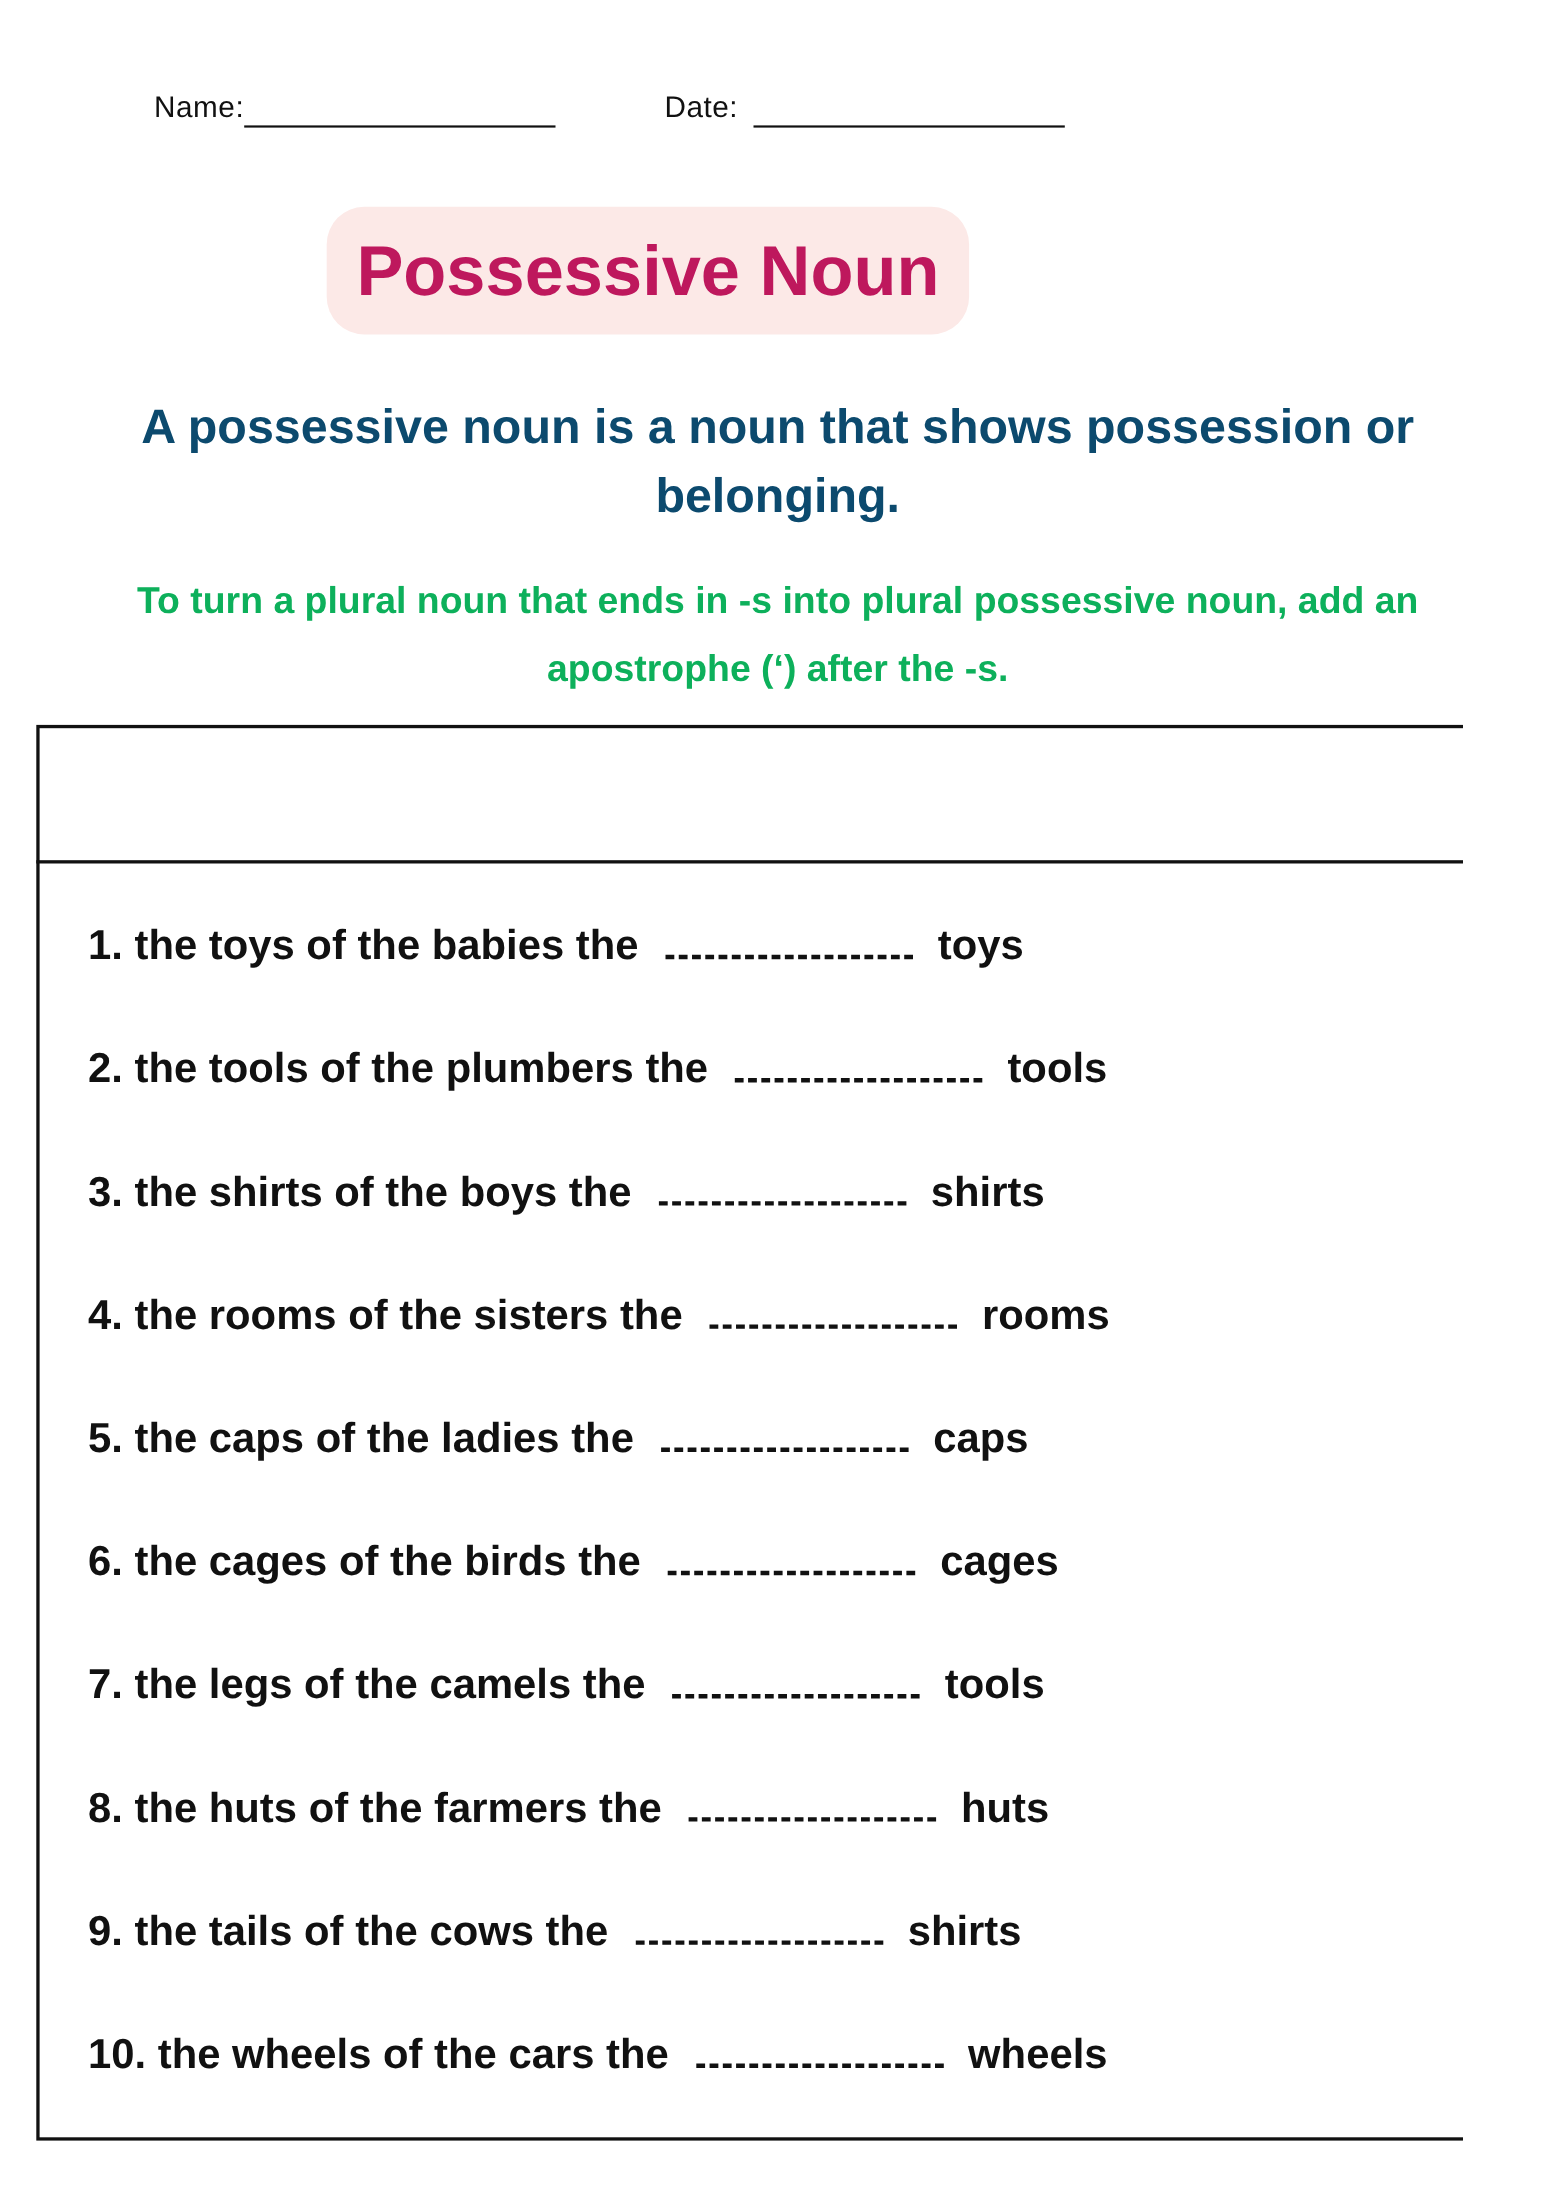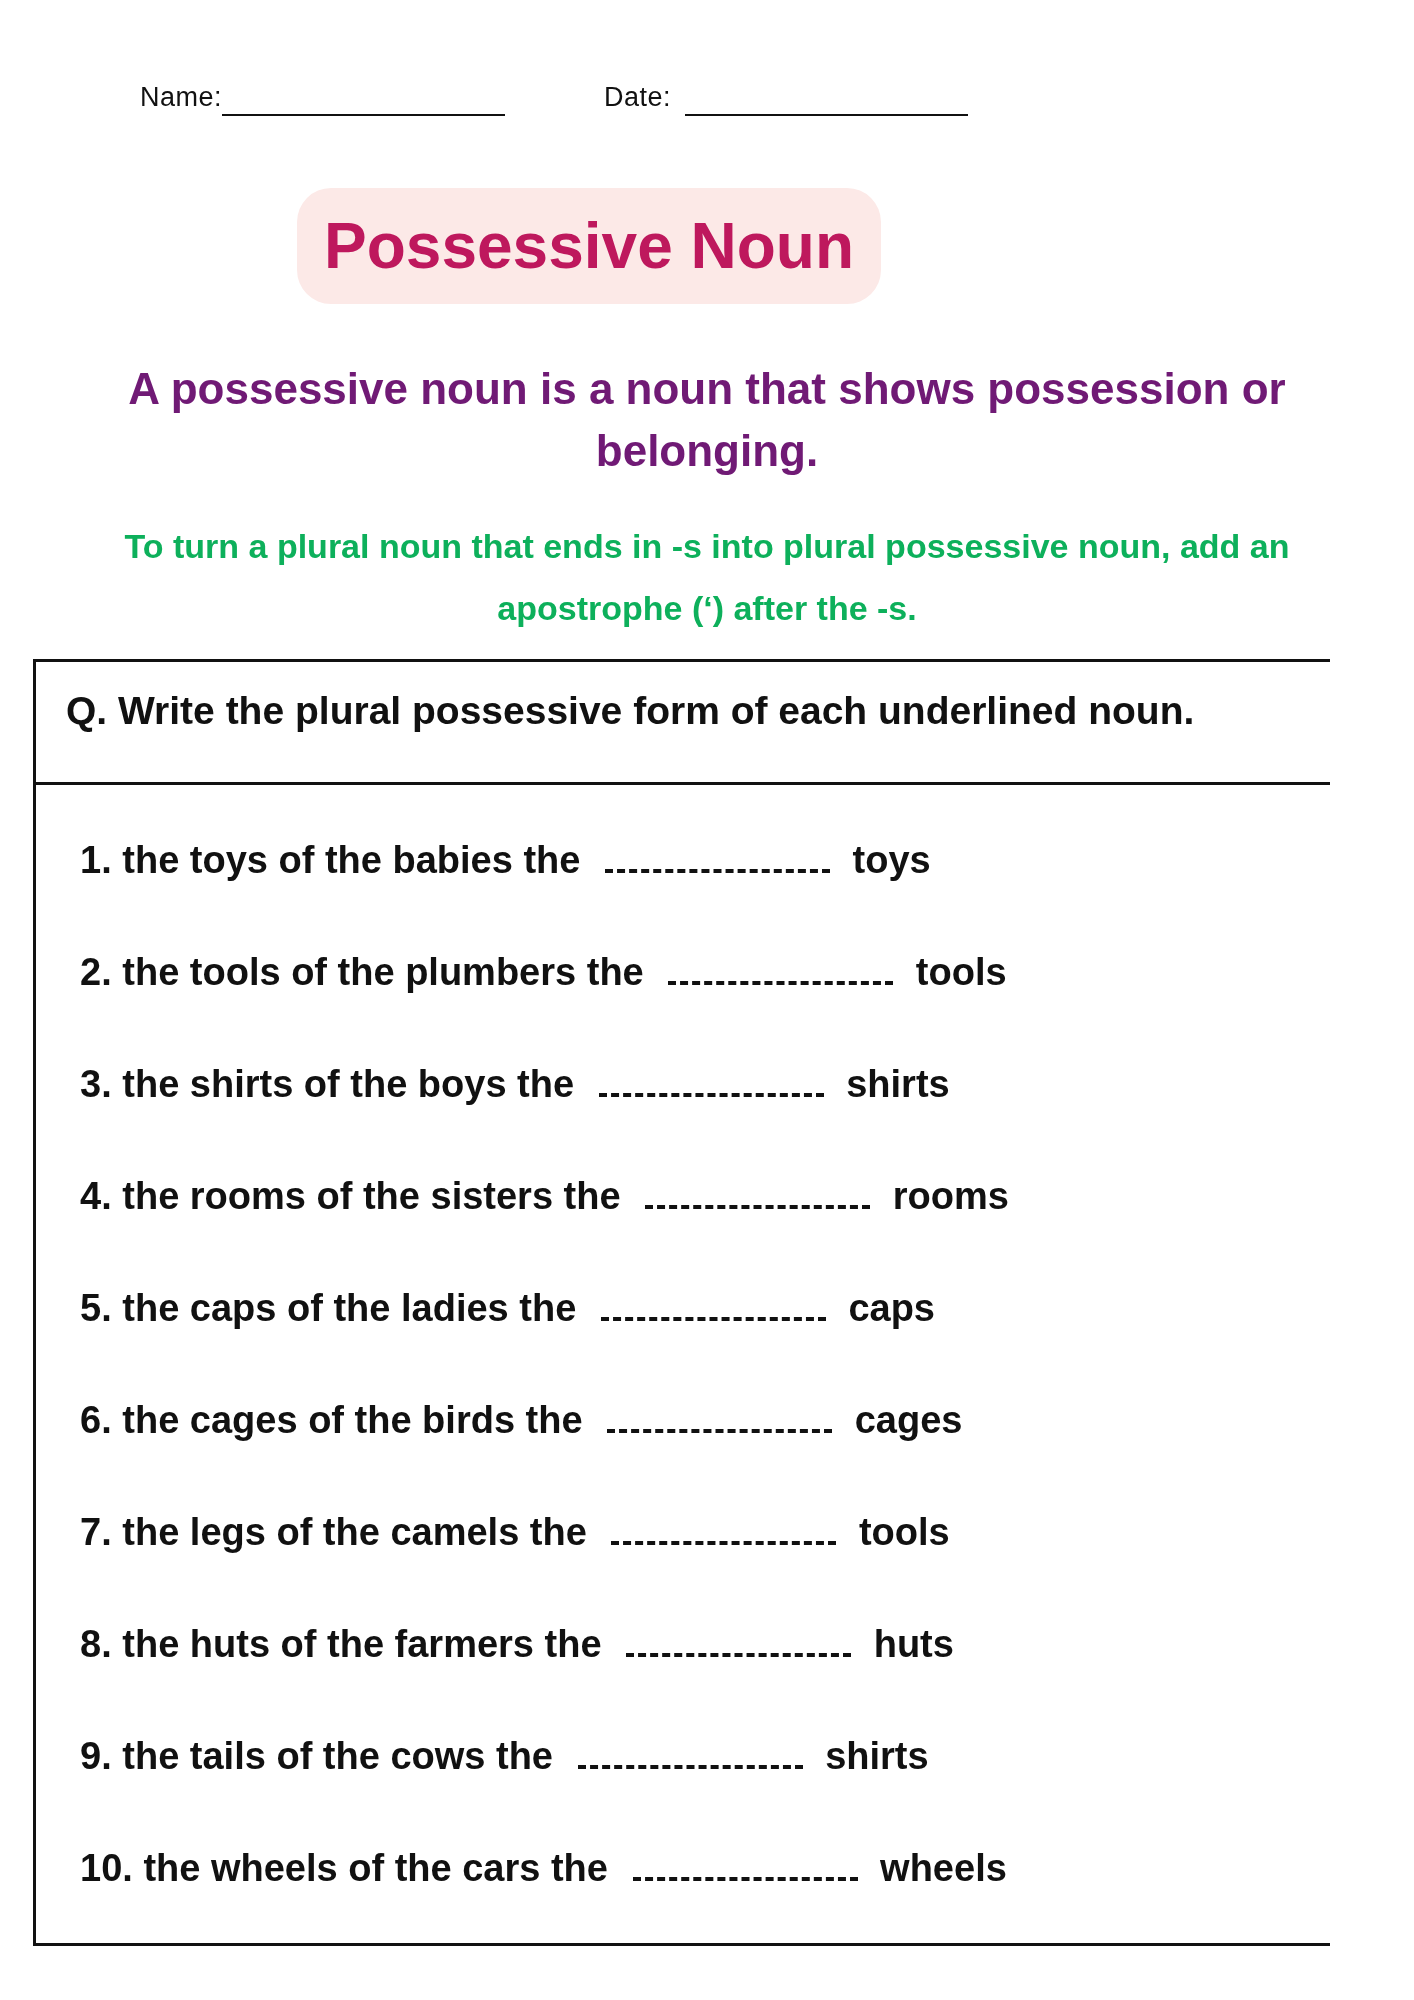--- a/index.html
+++ b/index.html
@@ -20,21 +20,21 @@
   .title-badge {
     position:absolute; left:297px; top:176px; width:584px; height:116px;
     background:#FCE9E7; border-radius:34px;
     display:flex; align-items:center; justify-content:center;
   }
   .title-text { font-size:64px; font-weight:bold; color:#be185d; }
 
   
   .definition {
     position:absolute; top:346px; left:37px; width:1340px;
-    text-align:center; font-size:44px; font-weight:bold; line-height:62px; color:#701a75;
+    text-align:center; font-size:44px; font-weight:bold; line-height:62px; color:#0c4a6e;
   }
 
   
   .rule {
     position:absolute; top:503px; left:42px; width:1330px;
     text-align:center; font-size:34px; font-weight:bold; line-height:62px; color:#0DB05B;
   }
 
   
   .quiz-box {
@@ -70,21 +70,20 @@
 
   <div class="title-badge">
     <span class="title-text">Possessive Noun</span>
   </div>
 
   <div class="definition">A possessive noun is a noun that shows possession or belonging.</div>
 
   <div class="rule">To turn a plural noun that ends in -s into plural possessive noun, add an apostrophe (‘) after the -s.</div>
 
   <div class="quiz-box">
-    <div class="question">Q. Write the plural possessive form of each underlined noun.</div>
     <div class="divider"></div>
 
     <div class="items">
 
       <div class="item">
         <span>1.</span>
         <span>the toys of the babies the</span>
         <span class="blank"></span>
         <span>toys</span>
       </div>

